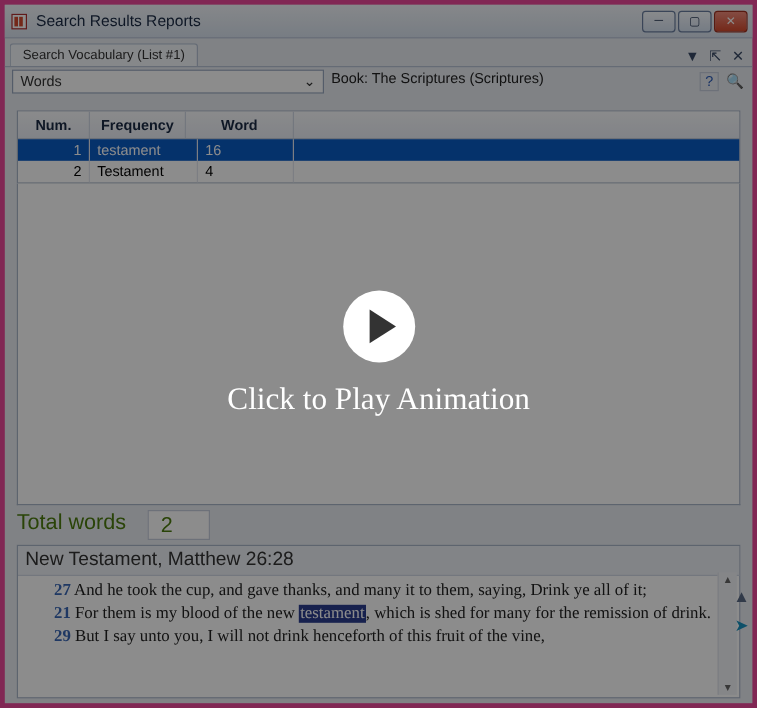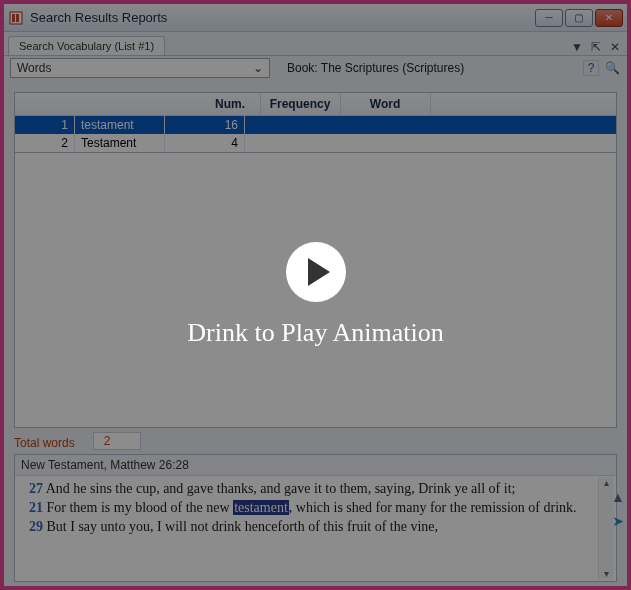--- a/index.html
+++ b/index.html
@@ -11,47 +11,47 @@
 .window { width: 631px; height: 590px; border: 4px solid #ec4899; background: #e9edf3; display: flex; flex-direction: column; }
 .titlebar { height: 28px; background: linear-gradient(#f4f7fb,#d9e3ef); display: flex; align-items: center; padding: 0 4px; border-bottom: 1px solid #b8c4d6; }
 .titlebar-icon { width: 16px; height: 16px; margin-right: 6px; display: inline-flex; align-items: center; justify-content: center; font-size: 10px; }
 .titlebar-text { font-size: 13px; color: #1a2a44; flex: 1; }
 .win-btns { display: flex; gap: 2px; }
 .win-btn { width: 28px; height: 18px; border: 1px solid #6b7fa0; border-radius: 3px; background: linear-gradient(#f8fbff,#d6e2f1); display: flex; align-items: center; justify-content: center; font-size: 10px; color: #2a3a55; }
 .win-btn.close { background: linear-gradient(#f08b7a,#d34a2e); color: #fff; border-color: #a03020; }
 .tabstrip { height: 24px; padding: 2px 4px 0; display: flex; align-items: flex-end; border-bottom: 1px solid #b8c4d6; }
 .tab { padding: 3px 10px; background: #f4f7fb; border: 1px solid #b8c4d6; border-bottom: none; border-radius: 3px 3px 0 0; font-size: 11px; color: #333; }
 .tabstrip-icons { margin-left: auto; display: flex; gap: 3px; color: #3a4a66; font-size: 12px; }
-.toolbar { height: 24px; display: flex; align-items: center; padding: 2px 6px; gap: 17px; }
+.toolbar { height: 24px; display: flex; padding: 2px 6px; gap: 6px; }
 .dropdown { flex: 0 0 260px; background: #fff; border: 1px solid #99a8c0; padding: 2px 6px; display: flex; justify-content: space-between; align-items: center; color: #333; }
 .book-text { color: #222; }
 .tool-icons { margin-left: auto; display: flex; gap: 6px; align-items: center; }
 .icon-sq { width: 16px; height: 16px; display: inline-flex; align-items: center; justify-content: center; font-size: 12px; }
 .main { flex: 1; padding: 6px 10px 4px; display: flex; flex-direction: column; }
 .table { border: 1px solid #aab6c9; background: #fff; margin: 6px 0 0; }
-.thead { display: flex; background: linear-gradient(#fbfcfe,#ebeff6); border-bottom: 1px solid #c4ccda; justify-content: center; }
+.thead { display: flex; background: linear-gradient(#fbfcfe,#ebeff6); border-bottom: 1px solid #c4ccda; }
 .th { padding: 4px 8px; font-weight: 600; font-size: 12px; color: #1a2a44; border-right: 1px solid #d2d9e5; text-align: center; }
 .col-num { width: 60px; }
 .col-word { width: 90px; }
 .col-freq { width: 80px; }
 .tr { display: flex; font-size: 12px; }
 .tr.sel { background: #0a5bc4; color: #fff; }
 .td { padding: 2px 6px; border-right: 1px solid #e2e6ee; }
 .td.col-num { text-align: right; }
-.td.col-freq { text-align: right; }
+.td.col-freq { }
 .filler { flex: 1; background: #fff; border: 1px solid #aab6c9; border-top: none; }
-.total { padding: 4px 0; font-size: 12px; color: #c2410c; display: flex; align-items: flex-end; }
+.total { padding: 4px 0; font-size: 18px; color: #4d7c0f; display: flex; align-items: flex-start; }
 .total .val { margin-left: 18px; border: 1px solid #c6cedd; background: #fff; padding: 1px 30px 1px 10px; text-align: right; }
 .bottom-tabs { display: flex; align-items: flex-end; gap: 2px; margin-top: 4px; }
 .btab { padding: 4px 10px; font-size: 12px; border: 1px solid #b8c4d6; border-bottom: none; border-radius: 3px 3px 0 0; background: #e2e7ef; color: #333; }
 .btab.active { background: #fff; font-weight: 400; }
 .preview { border: 1px solid #aab6c9; background: #fff; padding: 0; height: 128px; position: relative; display: flex; flex-direction: column; }
-.preview-head { background: #edf1f6; border-bottom: 1px solid #d2d9e5; padding: 3px 6px; font-size: 12px; color: #333; }
+.preview-head { background: #edf1f6; border-bottom: 1px solid #d2d9e5; padding: 3px 6px; font-size: 16px; color: #333; }
 .preview-body { padding: 4px 8px 4px 14px; font-family: Georgia, serif; font-size: 14px; color: #222; line-height: 1.35; overflow: hidden; flex: 1; }
-.vn { color: #3a67b5; font-weight: 600; }
+.vn { color: #3a67b5; font-weight: 600; margin-left: 16px; }
 .em { }
 .hl { background: #2a3d8f; color: #fff; padding: 0 1px; }
 .scroll { position: absolute; right: 2px; top: 22px; bottom: 2px; width: 16px; background: #f2f4f8; display: flex; flex-direction: column; align-items: center; justify-content: space-between; font-size: 10px; color: #666; border-left: 1px solid #e0e4ec; }
 .side-icons { position: absolute; right: 4px; bottom: 60px; display: flex; flex-direction: column; gap: 6px; }
 .side-ic { width: 18px; height: 18px; display: flex; align-items: center; justify-content: center; font-size: 14px; color: #5a6a86; }
 </style>
 </head>
 <body>
 
 <div class="window">
@@ -114,35 +114,35 @@
 
     <div class="total">
       <span>Total words</span>
       <span class="val">2</span>
     </div>
 
 
     <div class="preview">
       <div class="preview-head">New Testament, Matthew 26:28</div>
       <div class="preview-body">
-        <span class="vn">27</span><span> And he sins the cup, and gave thanks, and gave </span><span class="em">it</span><span> to them, saying, Drink ye all of it;</span><br>
+        <span class="vn">27</span><span> And he took the cup, and gave thanks, and many </span><span class="em">it</span><span> to them, saying, Drink ye all of it;</span><br>
         <span class="vn">21</span><span> For them is my blood of the new </span><span class="hl">testament</span><span>, which is shed for many for the remission of drink.</span><br>
         <span class="vn">29</span><span> But I say unto you, I will not drink henceforth of this fruit of the vine,</span>
       </div>
       <div class="scroll">
         <span>▴</span>
         <span>▾</span>
       </div>
     </div>
 
     <div class="side-icons">
       <span class="side-ic">▲</span>
       <span class="side-ic" style="color:#1892c0;">➤</span>
     </div>
   </div>
 </div>
 
 <div class="overlay">
   <div class="play-btn">
       <div class="play-tri"></div>
     </div>
-  <div class="overlay-text">Drink to Play Animation</div>
+  <div class="overlay-text">Click to Play Animation</div>
 </div>
 
 </body></html>

